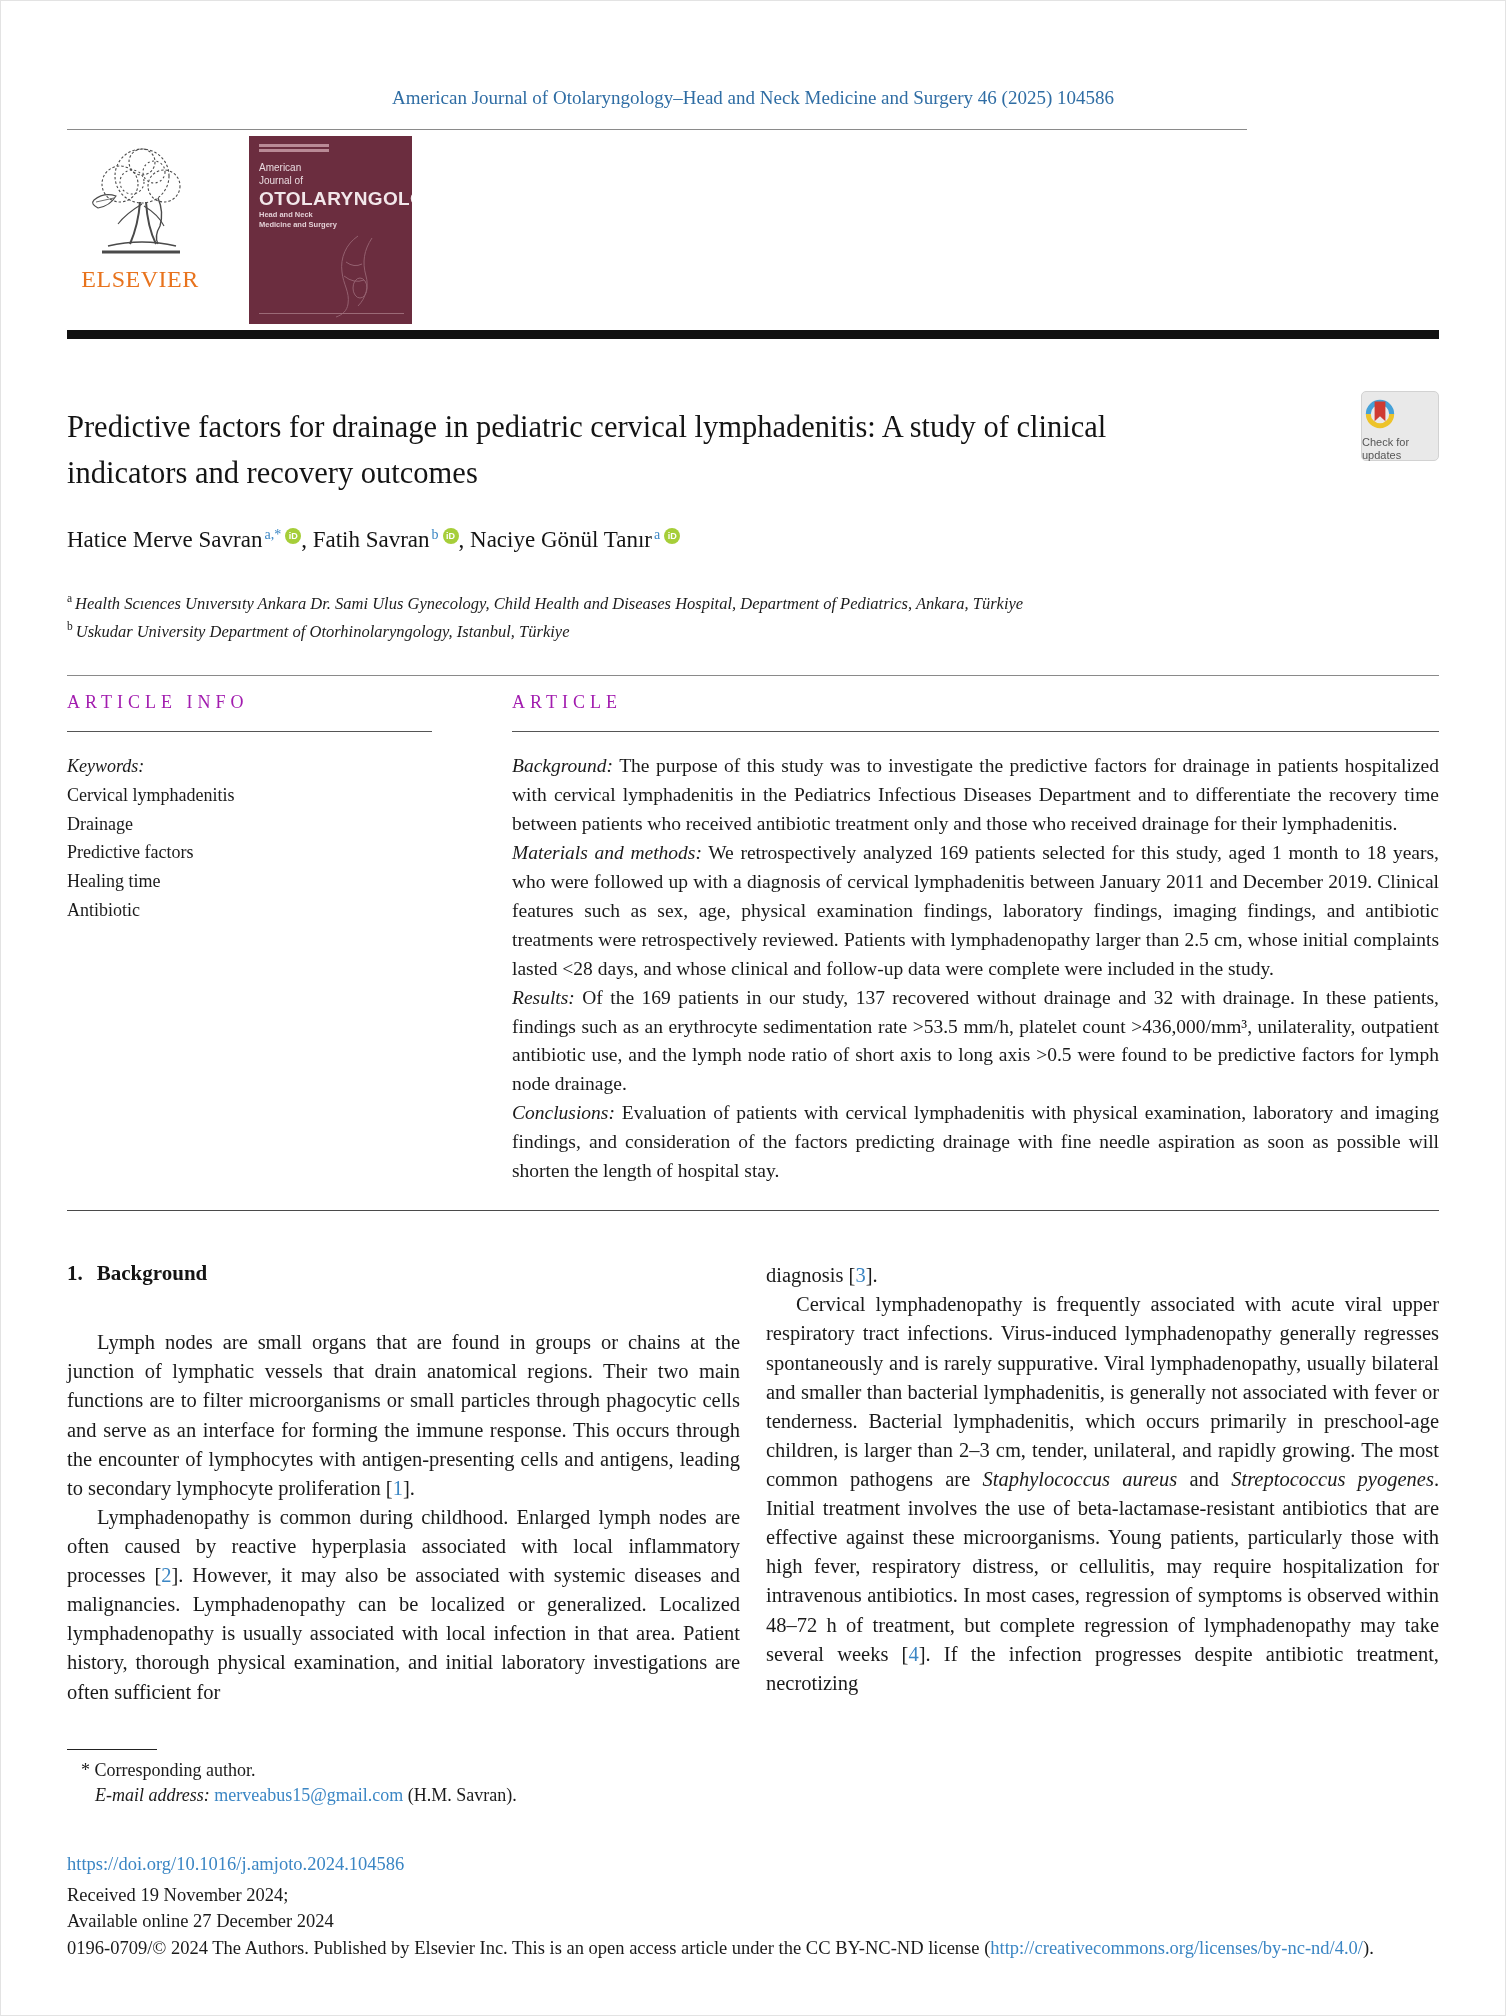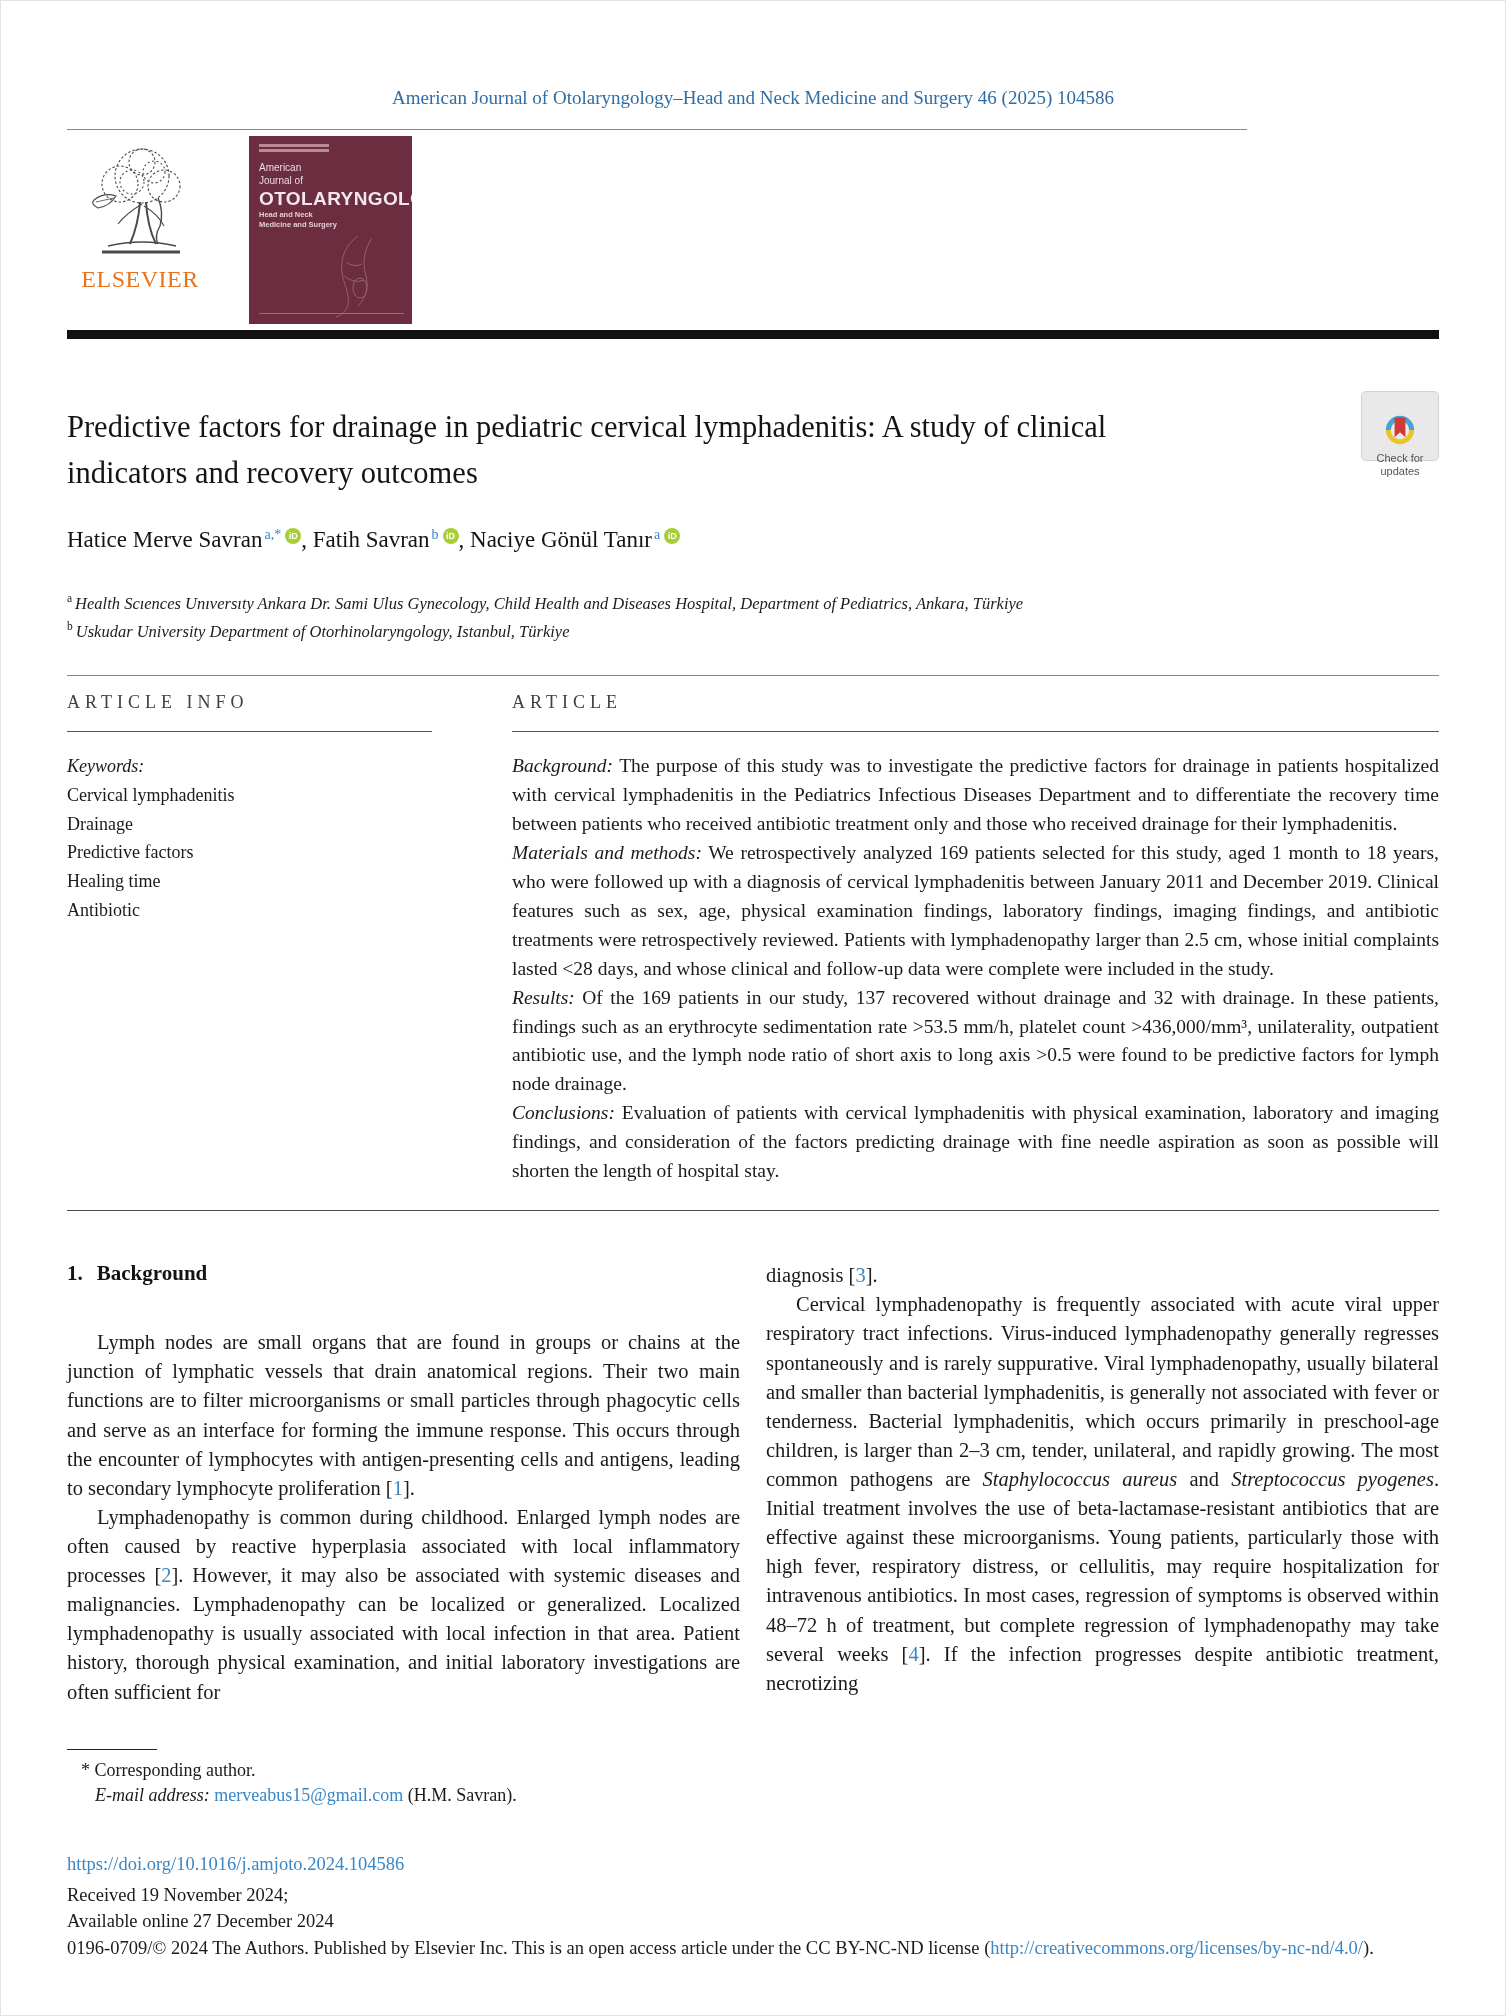--- a/index.html
+++ b/index.html
@@ -33,41 +33,41 @@
   .cov-l3{font-size:19px;font-weight:bold;color:#f2e7ea;letter-spacing:0.4px;margin-top:1px;}
   .cov-sub{font-size:7.5px;font-weight:bold;color:#e3cfd5;line-height:1.35;}
   .cov-sketch{position:absolute;bottom:6px;right:4px;}
   .cov-footline{position:absolute;bottom:10px;left:10px;right:8px;border-top:1px solid #9b6a77;}
   
   .black-bar{height:9px;background:var(--bar_black,#111);margin-top:6px;}
   
   .title-block{margin-top:66px;position:relative;}
   .title{font-size:30.5px;font-weight:normal;line-height:1.5;margin:0;max-width:1165px;color:#141414;}
   .check-badge{position:absolute;right:0;top:-14px;width:78px;height:70px;background:#e9e9e9;
-    border:1px solid #d2d2d2;border-radius:5px;text-align:center;padding-top:20px;box-sizing:border-box;cursor:pointer;}
+    border:1px solid #d2d2d2;border-radius:5px;padding-top:4px;box-sizing:border-box;cursor:pointer;}
   .cb-text{font-family:"Liberation Sans","DejaVu Sans",sans-serif;font-size:11px;color:#555;line-height:1.15;}
   
   .authors{margin-top:30px;font-size:23px;color:#141414;}
   .a-sup{color:var(--link,#3b86c4);font-size:14px;margin-left:2px;}
   .orcid{display:inline-block;width:16px;height:16px;border-radius:50%;background:var(--orcid_green,#a6ce39);
     color:#fff;font-family:"Liberation Sans",sans-serif;font-size:9px;font-weight:bold;line-height:16px;
     text-align:center;vertical-align:super;margin-left:4px;cursor:pointer;}
   
   .affiliations{margin-top:36px;}
   .affil{font-size:16.5px;font-style:italic;line-height:1.6;color:#1c1c1c;}
   .af-sup{font-size:11.5px;font-style:normal;margin-right:3px;}
   
   .full-rule{border-top:1.3px solid #4a4a4a;height:0;}
   .rule-after-affil{margin-top:30px;border-top:1.3px solid #8a8a8a;}
   .rule-after-abs{margin-top:24px;}
   
   .info-abs{display:flex;margin-top:16px;}
   .info-col{width:365px;margin-right:80px;flex-shrink:0;}
   .abs-col{flex:1;}
-  .sec-head{font-size:18px;letter-spacing:5px;color:#404040;}
+  .sec-head{font-size:18px;letter-spacing:5px;color:#a21caf;}
   .head-rule{border-top:1px solid #555;margin:18px 0 20px;}
   .kw-label{font-style:italic;font-size:18px;line-height:1.6;}
   .kw{font-size:18px;line-height:1.6;}
   .abs-para{margin:0;font-size:19.5px;line-height:1.485;text-align:justify;}
   .abs-label{font-style:italic;}
   
   .body-cols{display:flex;gap:26px;margin-top:50px;}
   .bcol{flex:1;min-width:0;}
   .sec-title{font-size:21px;font-weight:bold;margin:0 0 42px 0;color:#141414;}
   .sec-title .st-text{margin-left:14px;}

